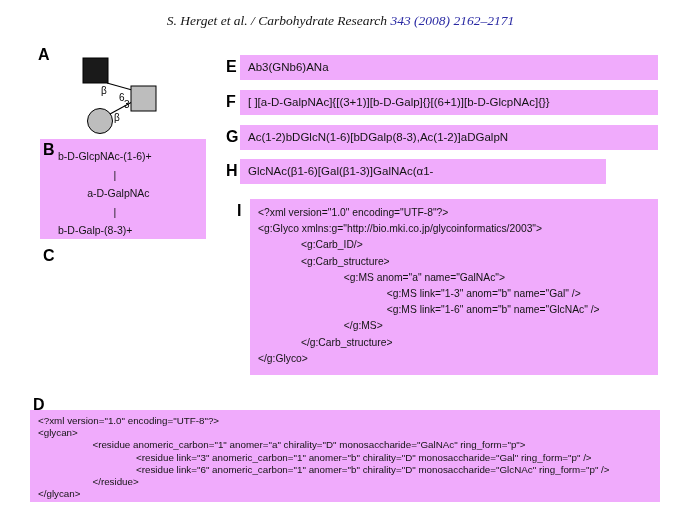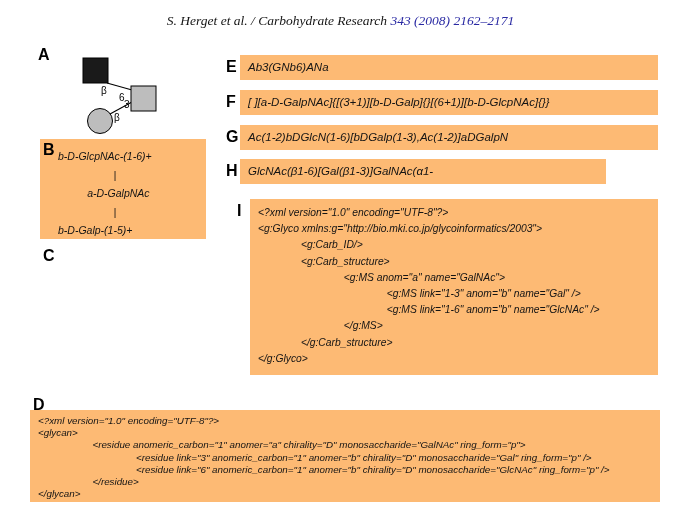--- a/index.html
+++ b/index.html
@@ -17,21 +17,21 @@
   #lbl-a{left:38px;top:46px}
   #lbl-b{left:43px;top:141px}
   #lbl-c{left:43px;top:247px}
   #lbl-d{left:33px;top:396px}
   #lbl-e{left:226px;top:58px}
   #lbl-f{left:226px;top:93px}
   #lbl-g{left:226px;top:128px}
   #lbl-h{left:226px;top:162px}
   #lbl-i{left:237px;top:202px}
 
-  .gbox { position:absolute; background:#fdba74;font-style:italic; }
+  .gbox { position:absolute; background:#f0abfc; }
   #box-b{left:40px;top:139px;width:166px;height:100px}
   #box-c{left:40px;top:245px;width:166px;height:146px}
   #box-d{left:30px;top:410px;width:630px;height:92px}
   #box-e{left:240px;top:55px;width:418px;height:25px}
   #box-f{left:240px;top:90px;width:418px;height:25px}
   #box-g{left:240px;top:125px;width:418px;height:25px}
   #box-h{left:240px;top:159px;width:366px;height:25px}
   #box-i{left:250px;top:199px;width:408px;height:176px}
 
   .pre { white-space:pre; position:absolute; color:#141414; }
@@ -75,42 +75,42 @@
     <text x="45" y="49">6</text>
     <text x="40" y="69">β</text>
     <text x="50" y="56">3</text>
   </svg>
 
   <div class="gbox" id="box-b">
     <div class="pre" id="txt-b">b-D-GlcpNAc-(1-6)+
                    |
           a-D-GalpNAc
                    |
-b-D-Galp-(1-5)+</div>
+b-D-Galp-(8-3)+</div>
   </div>
 
 
   <div class="gbox" id="box-d">
     <div class="pre" id="txt-d">&lt;?xml version="1.0" encoding="UTF-8"?&gt;
 &lt;glycan&gt;
                     &lt;residue anomeric_carbon="1" anomer="a" chirality="D" monosaccharide="GalNAc" ring_form="p"&gt;
                                     &lt;residue link="3" anomeric_carbon="1" anomer="b" chirality="D" monosaccharide="Gal" ring_form="p" /&gt;
                                     &lt;residue link="6" anomeric_carbon="1" anomer="b" chirality="D" monosaccharide="GlcNAc" ring_form="p" /&gt;
                     &lt;/residue&gt;
 &lt;/glycan&gt;</div>
   </div>
 
   <div class="gbox" id="box-e">
     <div class="bar-text">Ab3(GNb6)ANa</div>
   </div>
   <div class="gbox" id="box-f">
     <div class="bar-text">[ ][a-D-GalpNAc]{[(3+1)][b-D-Galp]{}[(6+1)][b-D-GlcpNAc]{}}</div>
   </div>
   <div class="gbox" id="box-g">
-    <div class="bar-text">Ac(1-2)bDGlcN(1-6)[bDGalp(1-3),Ac(1-2)]aDGalpN</div>
+    <div class="bar-text">Ac(1-2)bDGlcN(1-6)[bDGalp(8-3),Ac(1-2)]aDGalpN</div>
   </div>
   <div class="gbox" id="box-h">
     <div class="bar-text">GlcNAc(β1-6)[Gal(β1-3)]GalNAc(α1-</div>
   </div>
 
   <div class="gbox" id="box-i">
     <div class="pre" id="txt-i">&lt;?xml version="1.0" encoding="UTF-8"?&gt;
 &lt;g:Glyco xmlns:g="http://bio.mki.co.jp/glycoinformatics/2003"&gt;
                &lt;g:Carb_ID/&gt;
                &lt;g:Carb_structure&gt;

